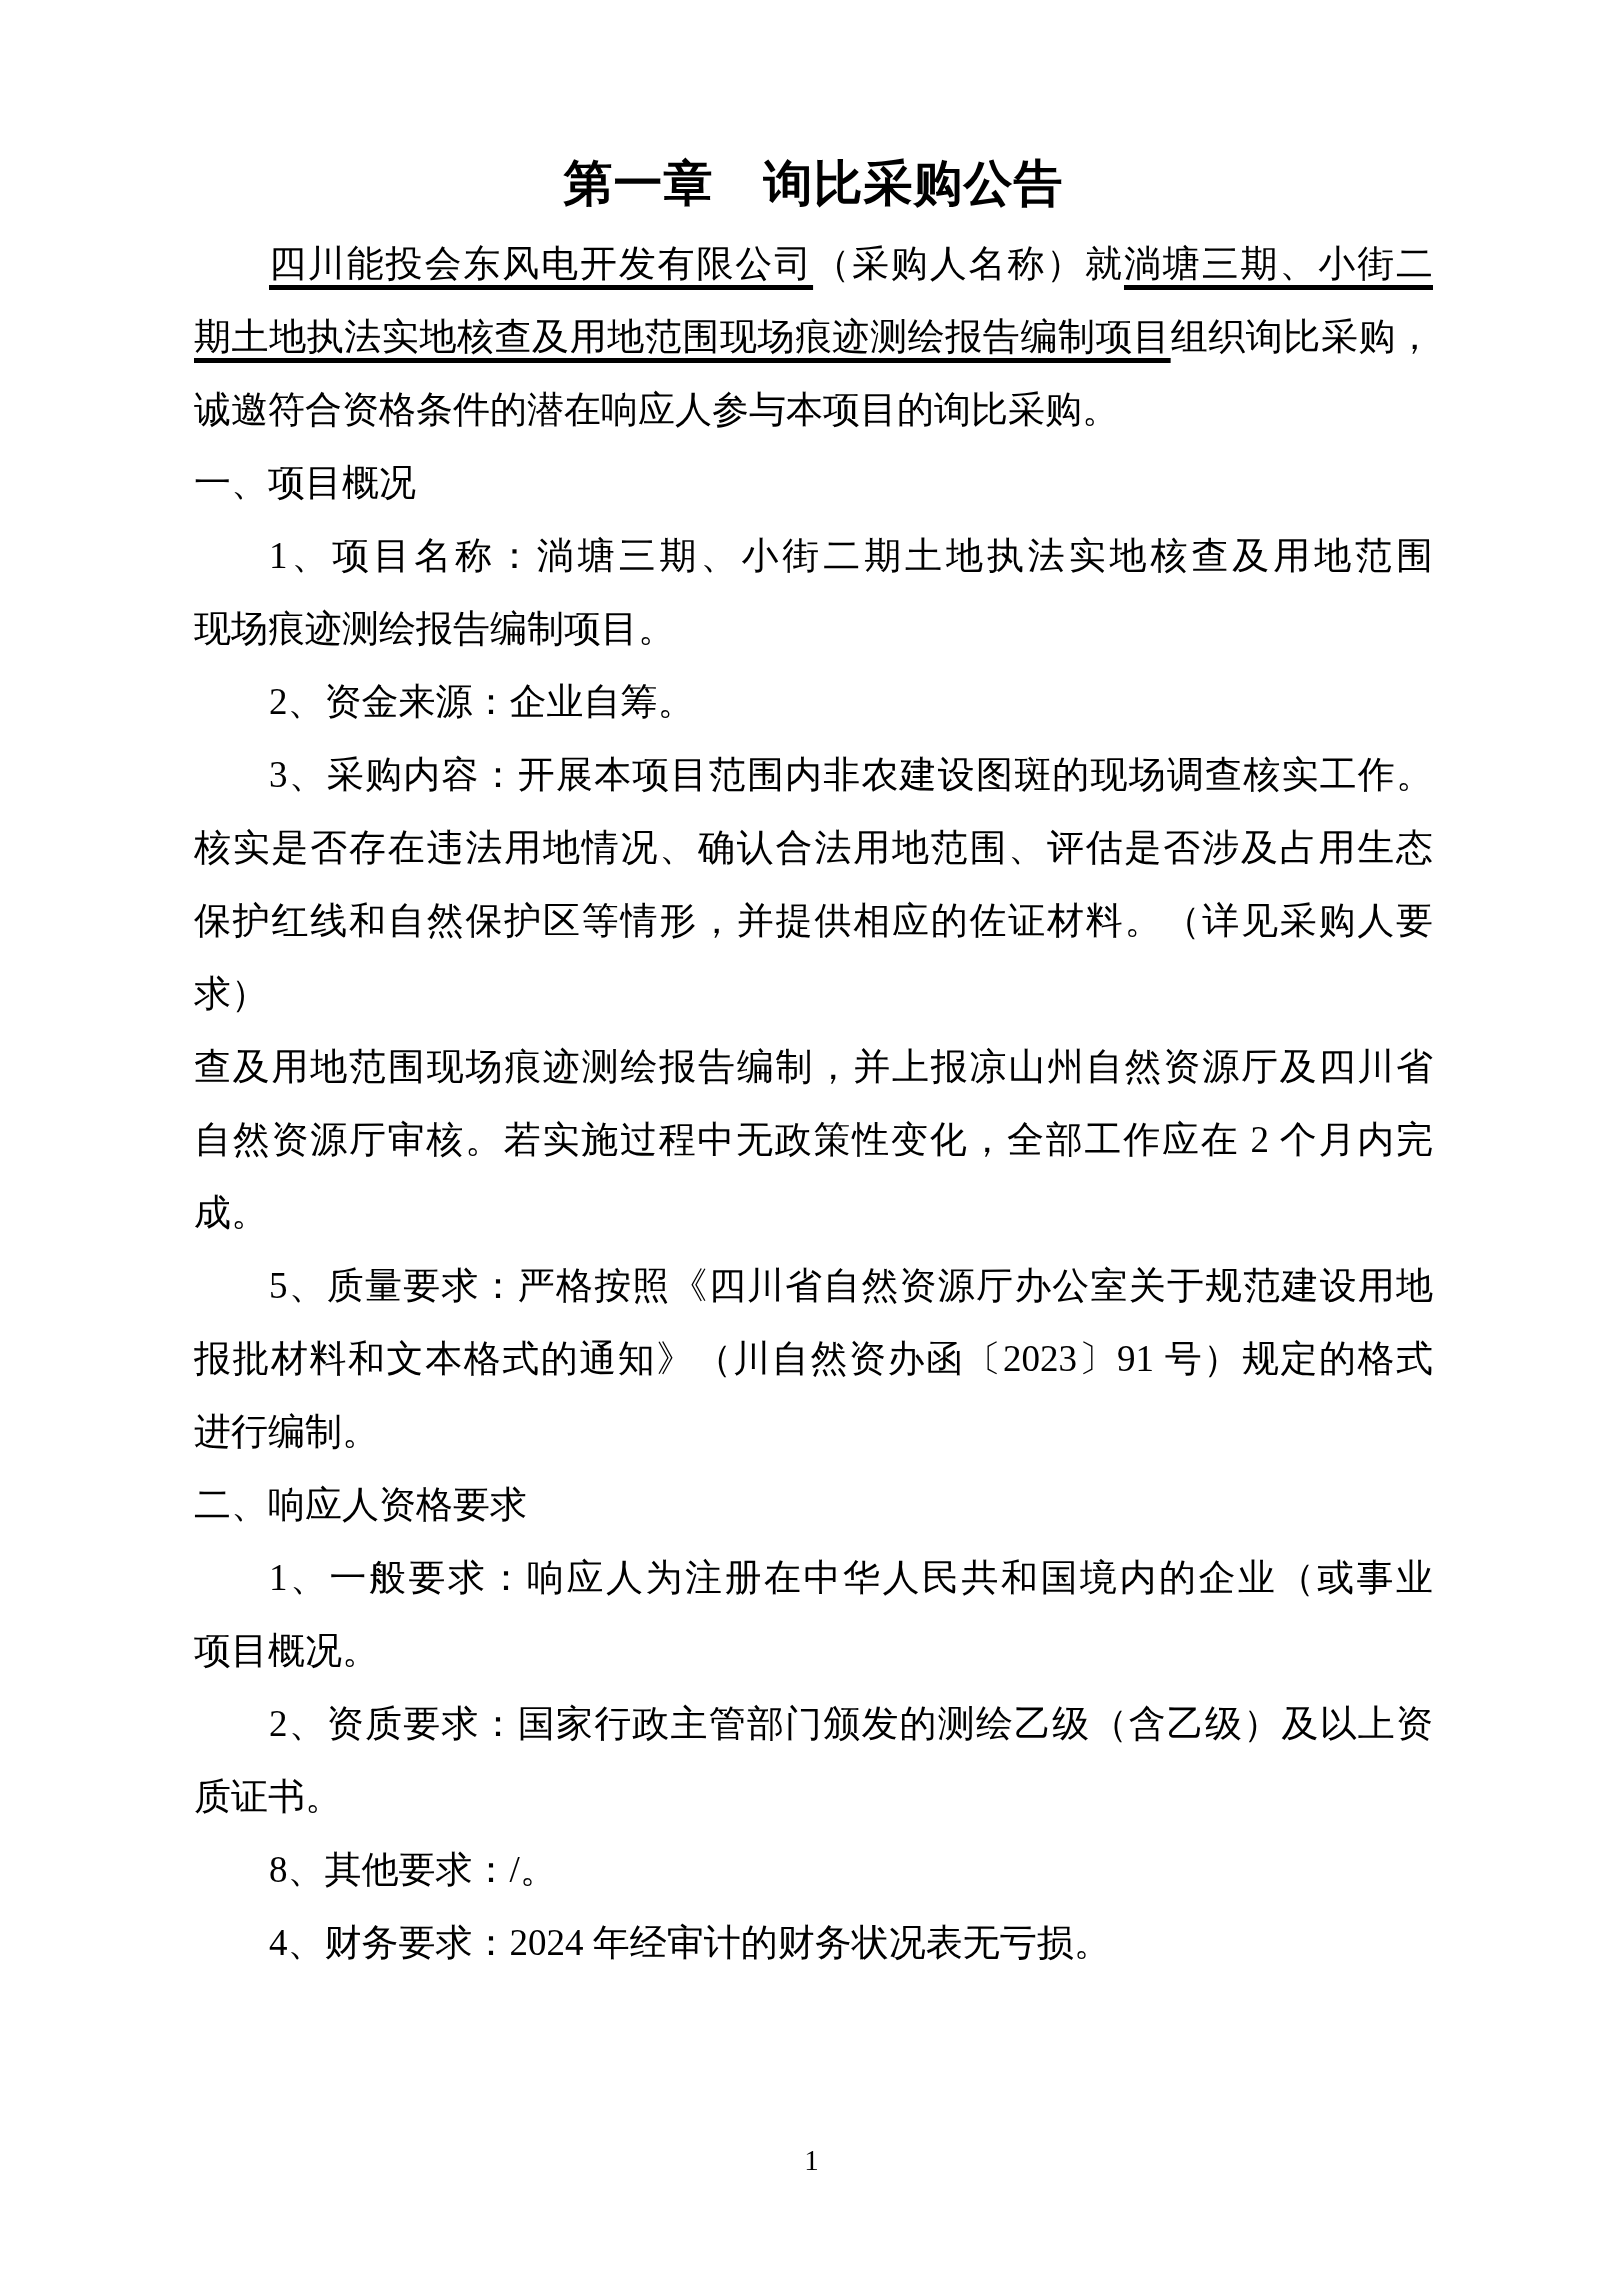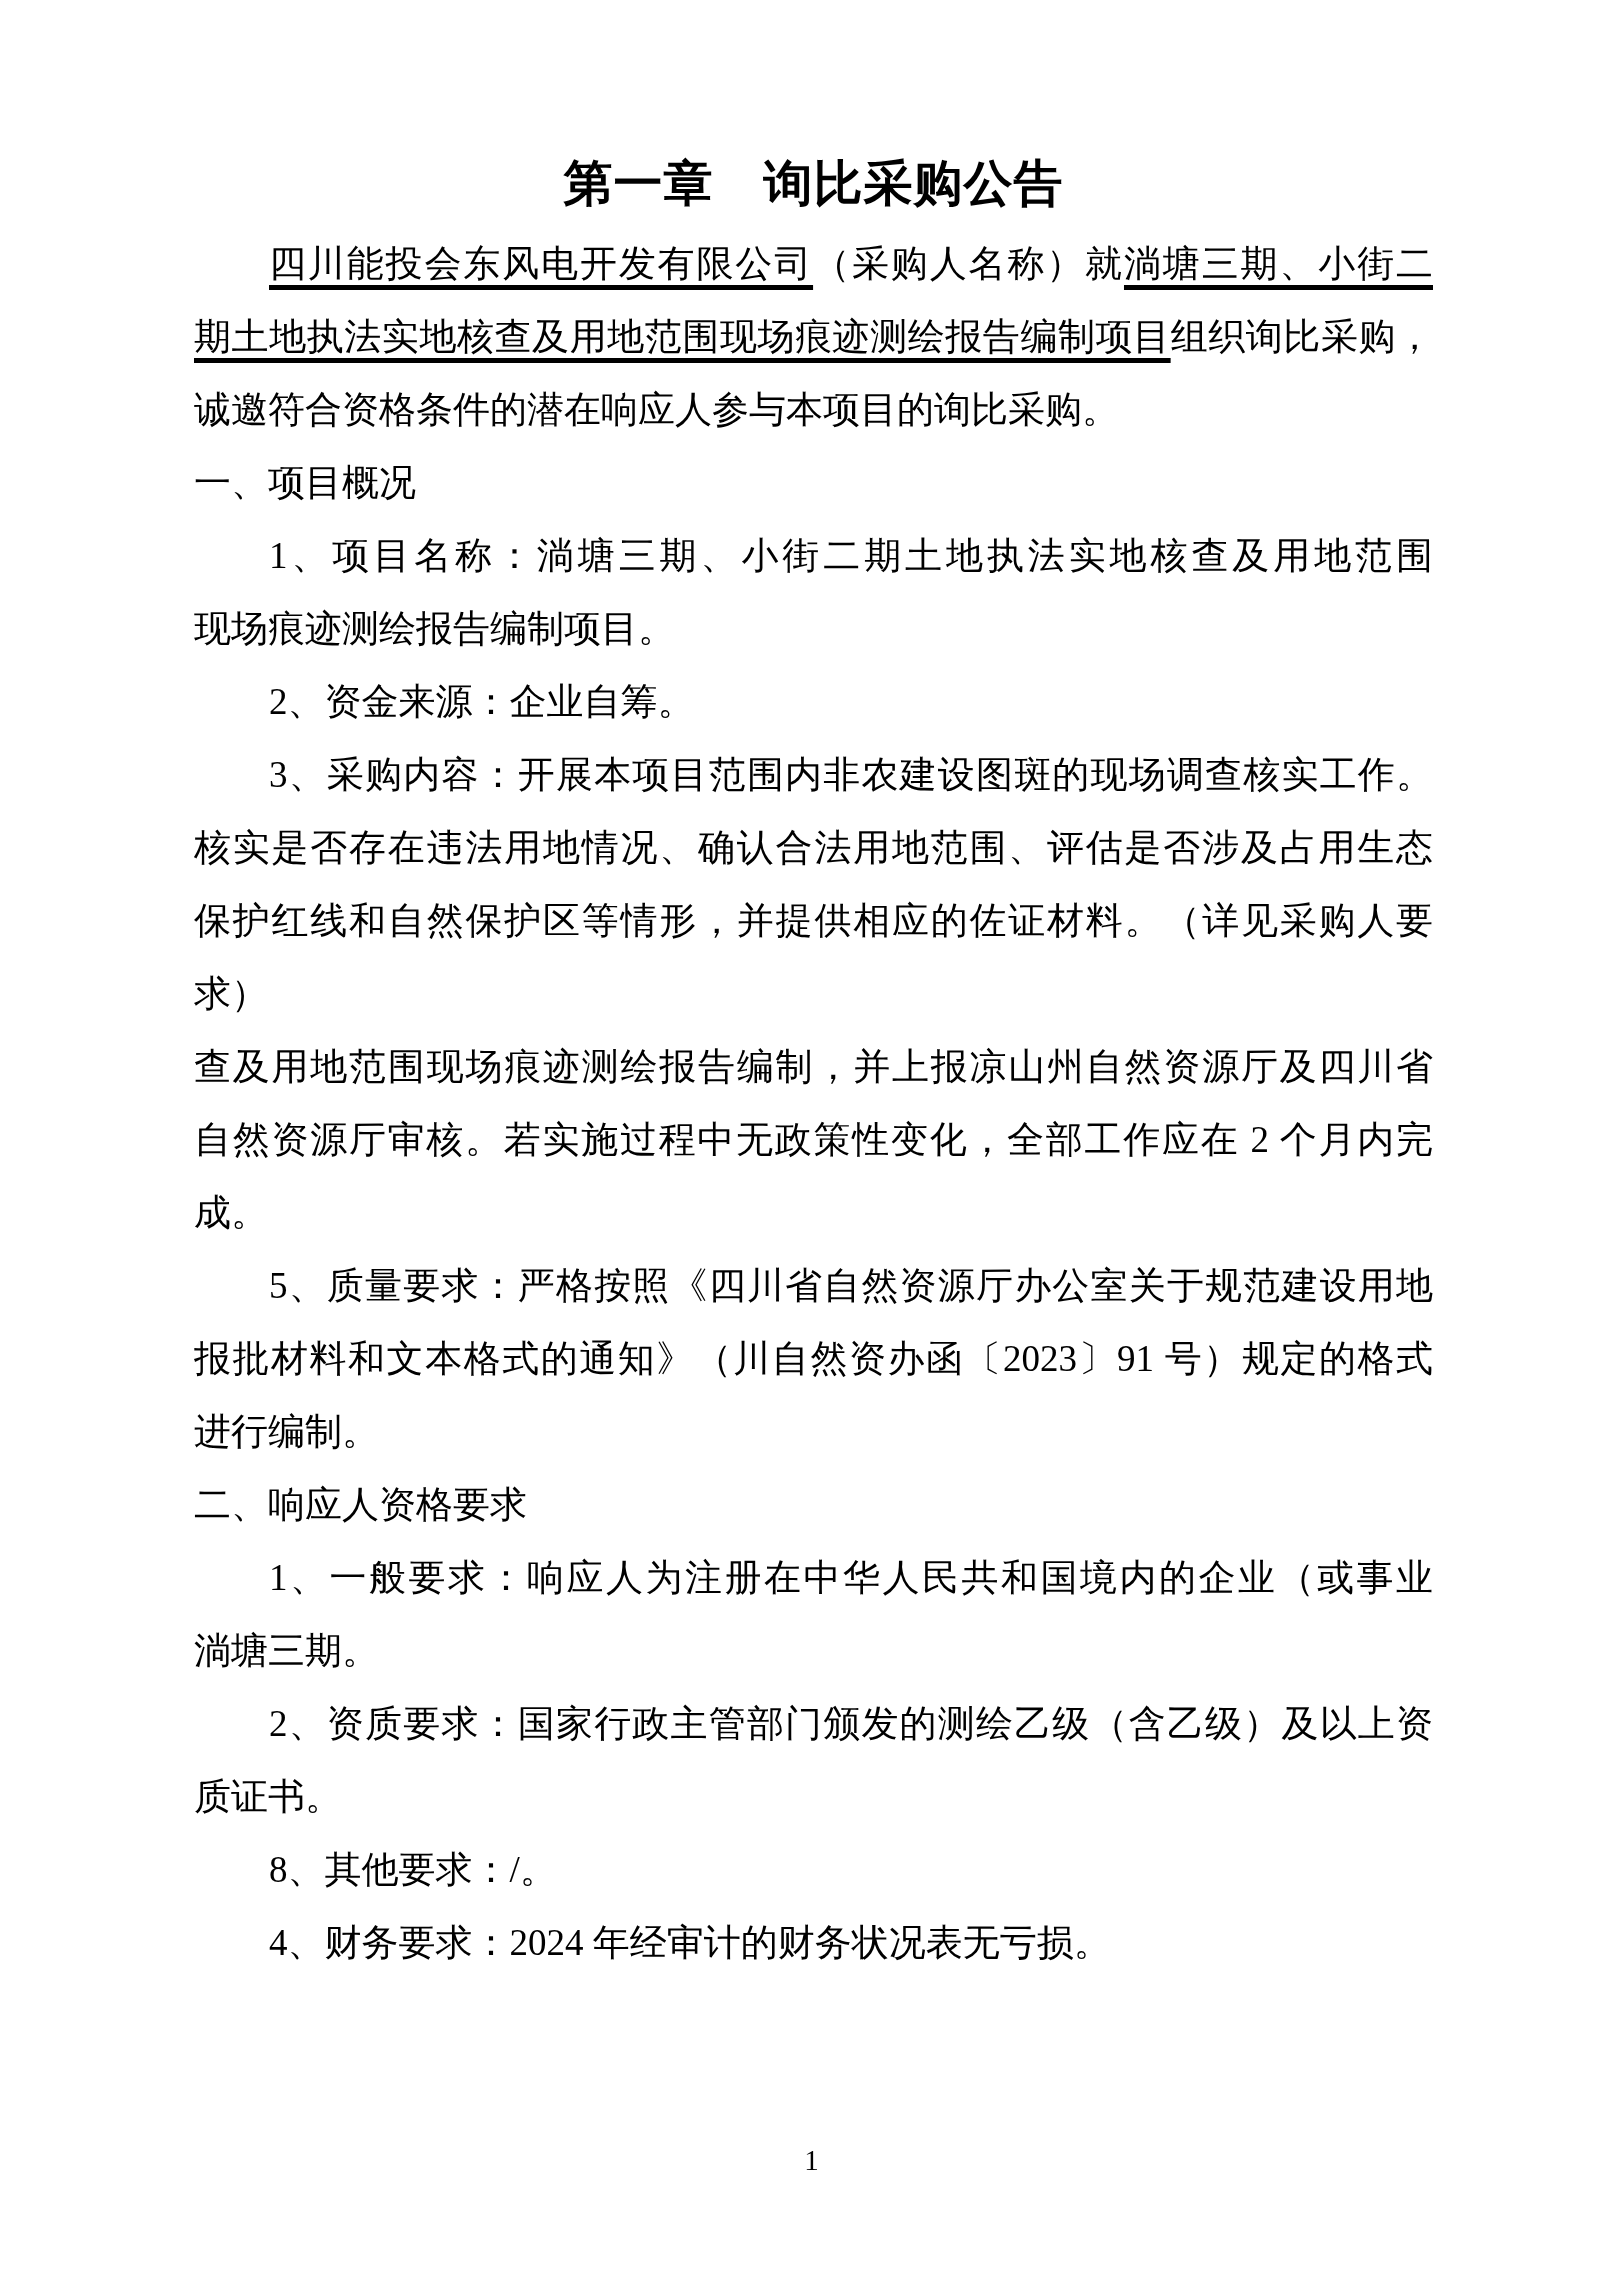--- a/index.html
+++ b/index.html
@@ -88,21 +88,21 @@
         <div class="line fill"><span>保护红线和自然保护区等情形，并提供相应的佐证材料。（详见采购人要</span></div>
         <div class="line"><span>求）</span></div>
         <div class="line fill"><span>查及用地范围现场痕迹测绘报告编制，并上报凉山州自然资源厅及四川省</span></div>
         <div class="line fill"><span>自然资源厅审核。若实施过程中无政策性变化，全部工作应在 2 个月内完</span></div>
         <div class="line"><span>成。</span></div>
         <div class="line indent fill"><span>5、质量要求：严格按照《四川省自然资源厅办公室关于规范建设用地</span></div>
         <div class="line fill"><span>报批材料和文本格式的通知》（川自然资办函〔2023〕91 号）规定的格式</span></div>
         <div class="line"><span>进行编制。</span></div>
         <div class="line bold"><span>二、响应人资格要求</span></div>
         <div class="line indent fill"><span>1、一般要求：响应人为注册在中华人民共和国境内的企业（或事业</span></div>
-        <div class="line"><span>淌塘三期。</span></div>
+        <div class="line"><span>项目概况。</span></div>
         <div class="line indent fill"><span>2、资质要求：国家行政主管部门颁发的测绘乙级（含乙级）及以上资</span></div>
         <div class="line"><span>质证书。</span></div>
         <div class="line indent"><span>8、其他要求：/。</span></div>
         <div class="line indent"><span>4、财务要求：2024 年经审计的财务状况表无亏损。</span></div>
       </div>
   </div>
   <div id="page-number">1</div>
 </div>
 
 

